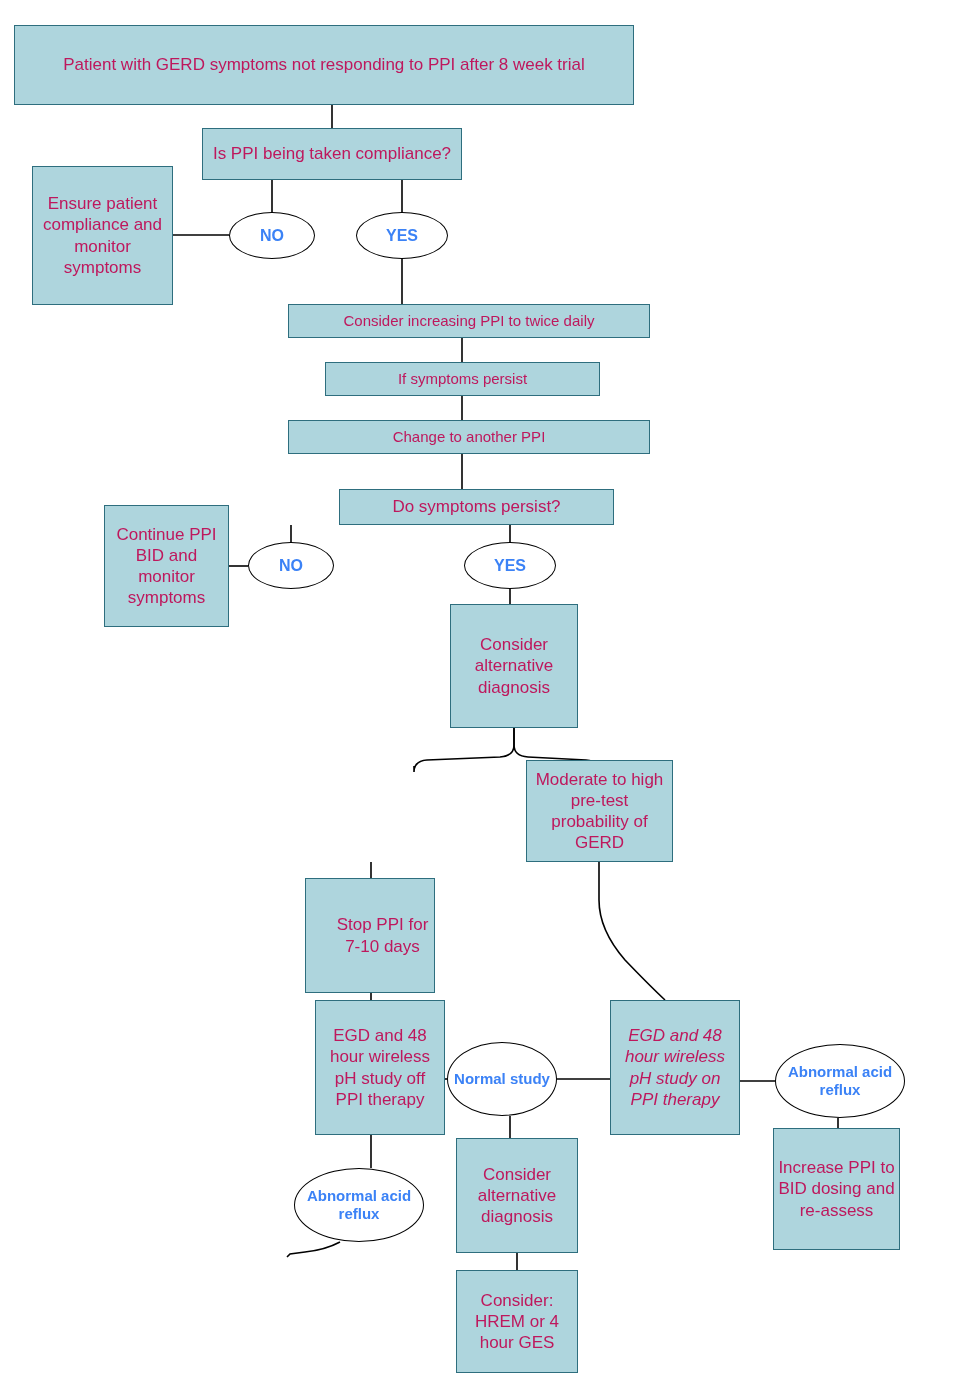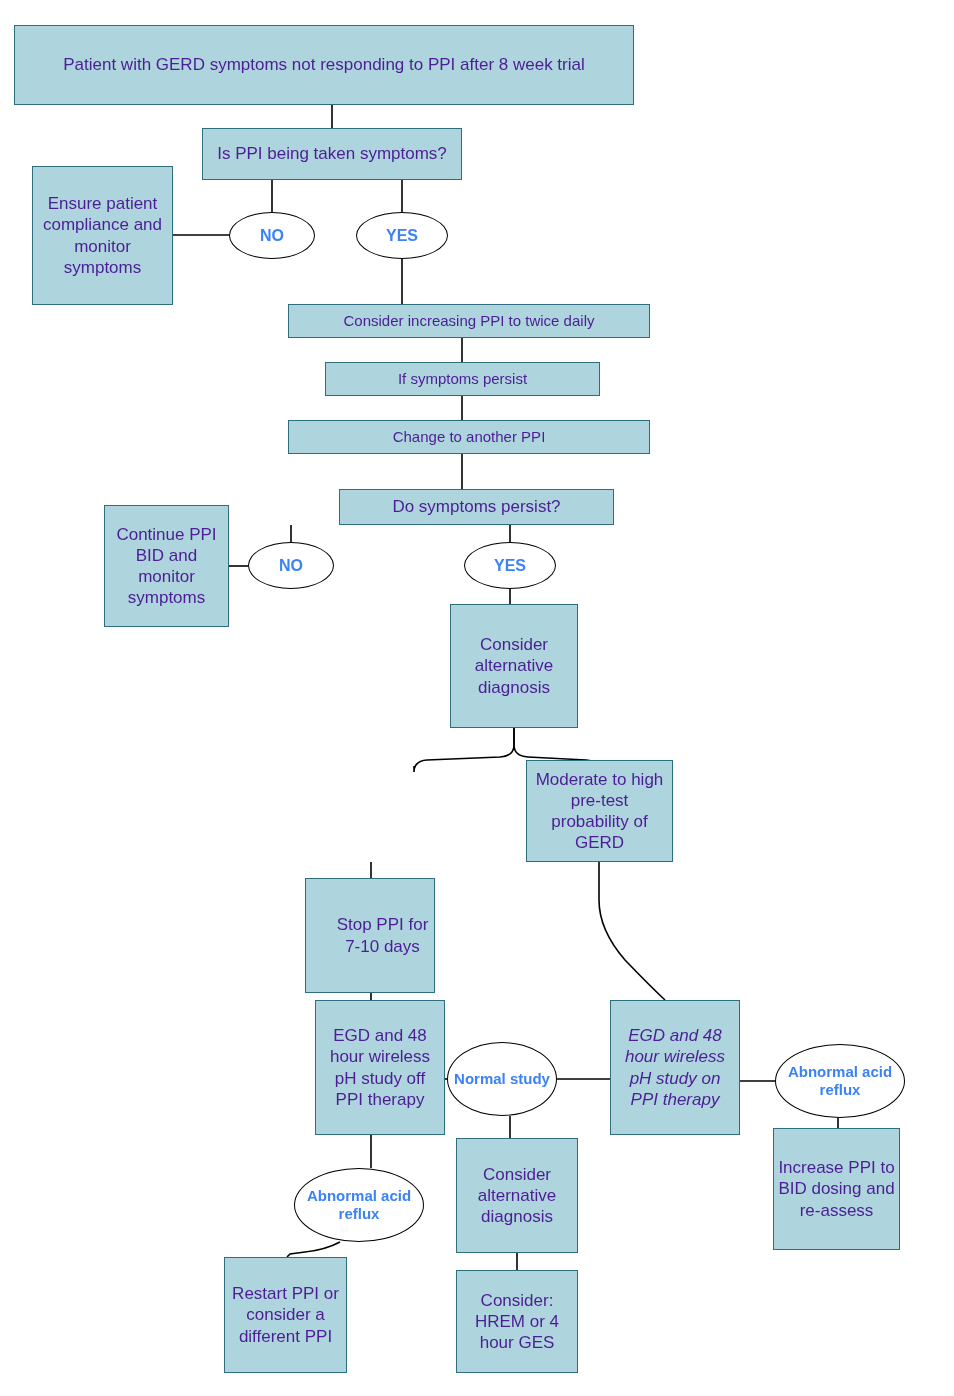--- a/index.html
+++ b/index.html
@@ -17,21 +17,21 @@
   }
   .node {
     position: absolute;
     box-sizing: border-box;
     background: #aed5dd;
     border: 1px solid #2e6e7e;
     display: flex;
     align-items: center;
     justify-content: center;
     text-align: center;
-    color: #4c1d95;
+    color: #be185d;
     line-height: 1.24;
     z-index: 2;
   }
   .node span {
     display: block;
     padding: 2px 4px;
     white-space: pre-line;
   }
   .oval {
     position: absolute;
@@ -118,21 +118,21 @@
 
       <path d="M340,1242 Q325,1250 305,1252 L290,1254 L287,1257"></path>
     </g>
   </svg>
 
   <div class="node" style="left:14px; top:25px; width:620px; height:80px; font-size:17px;">
     <span>Patient with GERD symptoms not responding to PPI after 8 week trial</span>
   </div>
 
   <div class="node" style="left:202px; top:128px; width:260px; height:52px; font-size:17px;">
-    <span>Is PPI being taken symptoms?</span>
+    <span>Is PPI being taken compliance?</span>
   </div>
 
   <div class="oval" style="left:229px; top:212px; width:86px; height:47px; font-size:16px;">
     <span>NO</span>
   </div>
 
   <div class="oval" style="left:356px; top:212px; width:92px; height:47px; font-size:16px;">
     <span>YES</span>
   </div>
 
@@ -202,21 +202,18 @@
   </div>
 
   <div class="node" style="left:773px; top:1128px; width:127px; height:122px; font-size:17px;text-align:center;">
     <span>Increase PPI to BID dosing and re-assess</span>
   </div>
 
   <div class="node" style="left:456px; top:1138px; width:122px; height:115px; font-size:17px;">
     <span>Consider alternative diagnosis</span>
   </div>
 
-  <div class="node" style="left:224px; top:1257px; width:123px; height:116px; font-size:17px;">
-    <span>Restart PPI or consider a different PPI</span>
-  </div>
 
   <div class="node" style="left:456px; top:1270px; width:122px; height:103px; font-size:17px;">
     <span>Consider: HREM or 4 hour GES</span>
   </div>
 
 </div>
 
 </body></html>

